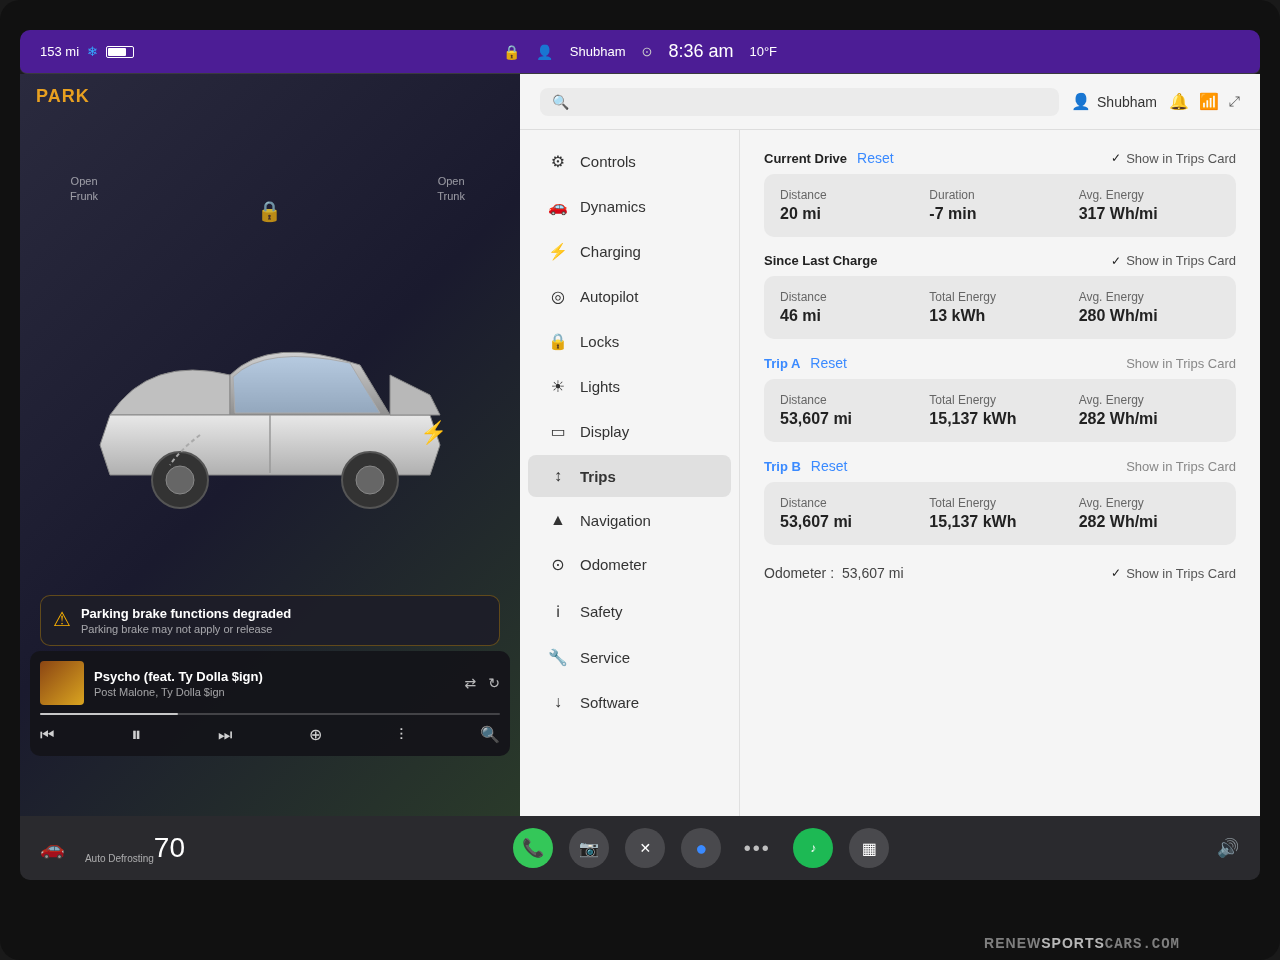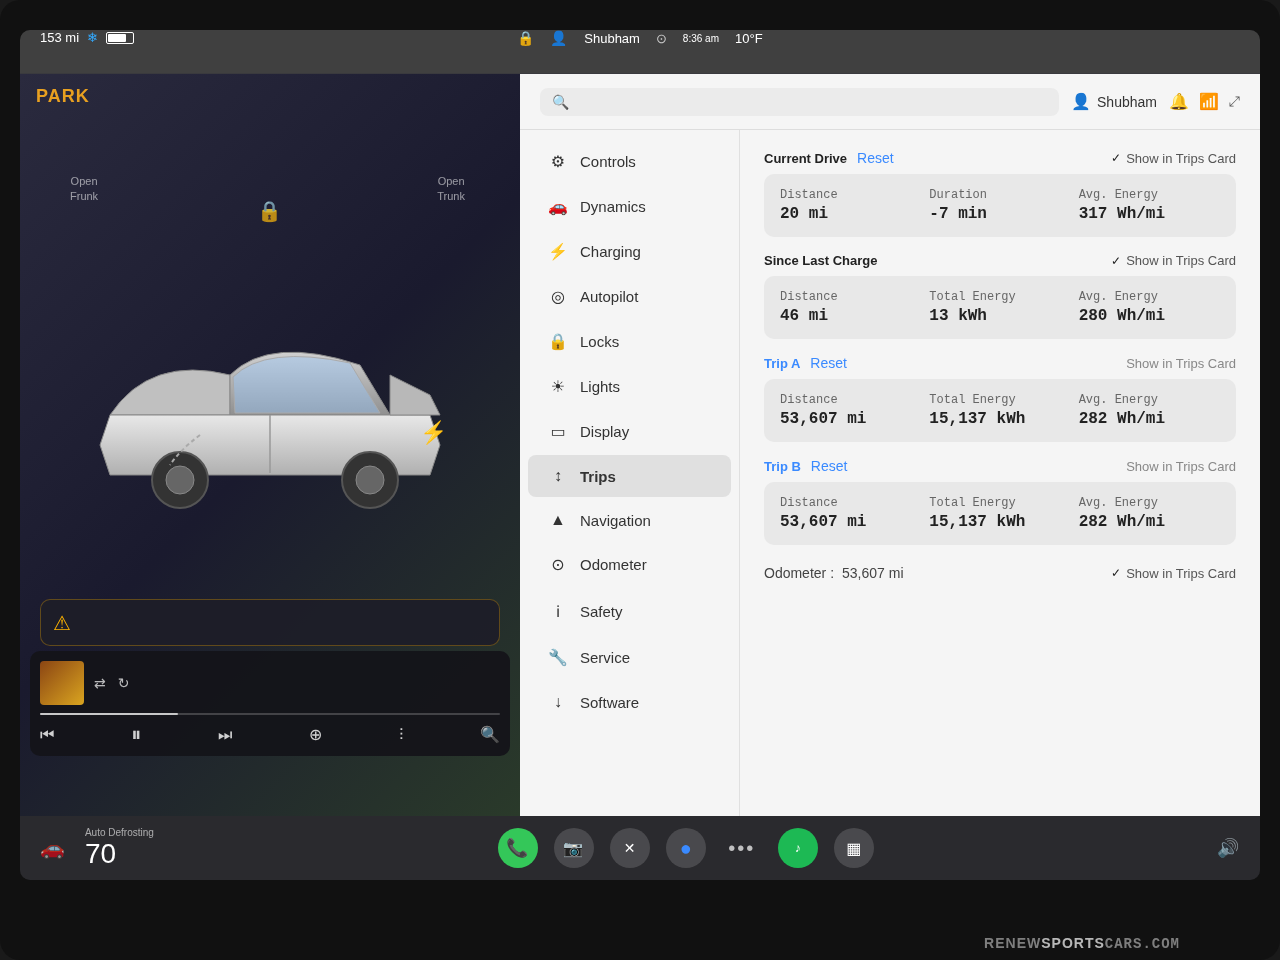--- a/index.html
+++ b/index.html
@@ -28,28 +28,29 @@
       background: #1c1c1e;
       border-radius: 10px;
       overflow: hidden;
       display: flex;
       flex-direction: column;
     }
 
     
     .status-bar {
       height: 44px;
-      background: #404040;
-      display: flex;
-      align-items: flex-start;
+      background: #4c1d95;
+      display: flex;
+      align-items: center;
       padding: 0 20px;
       color: #fff;
       font-size: 13px;
       flex-shrink: 0;
       border-bottom: 1px solid #3a3a3e;
+      border-radius: 7px;
     }
     .status-bar-left {
       display: flex;
       align-items: center;
       gap: 8px;
       flex: 1;
     }
     .status-bar-center {
       display: flex;
       align-items: center;
@@ -315,21 +316,20 @@
     }
 
     .data-card {
       background: #e8e8e8;
       border-radius: 10px;
       padding: 14px 16px;
       margin-bottom: 16px;
       display: grid;
       grid-template-columns: 1fr 1fr 1fr;
       gap: 8px;
-      font-family: Liberation Mono, monospace;
     }
     .data-field-label {
       color: #666;
       font-size: 12px;
       margin-bottom: 3px;
     }
     .data-field-value {
       color: #222;
       font-size: 16px;
       font-weight: 600;
@@ -354,22 +354,21 @@
       flex-shrink: 0;
     }
     .taskbar-left {
       display: flex;
       align-items: center;
       gap: 20px;
     }
     .car-icon-tb { color: rgba(255,255,255,0.7); font-size: 20px; }
     .temp-section {
       display: flex;
-      flex-direction: column;
-      align-items: flex-start;
+      align-items: flex-end;
       color: #fff;
     }
     .auto-defog { font-size: 10px; color: rgba(255,255,255,0.6); }
     .temp-value { font-size: 28px; font-weight: 300; color: #fff; }
 
     .taskbar-center {
       display: flex;
       align-items: center;
       gap: 16px;
     }
@@ -430,21 +429,21 @@
           <div class="battery-bar">
               <div class="battery-fill"></div>
             </div>
         </div>
       </div>
       <div class="status-bar-center">
         <span style="color:#fff;font-size:14px;">🔒</span>
         <span style="color:#ccc;font-size:14px;">👤</span>
         <span style="color:#fff;font-size:13px;">Shubham</span>
         <span style="color:#ccc;font-size:13px;">⊙</span>
-        <span style="color:#fff;font-size:10px;">8:36 am</span>
+        <span style="color:#fff;font-size:18px;">8:36 am</span>
         <span style="color:#fff;font-size:13px;">10°F</span>
       </div>
       <div class="status-bar-right">
       </div>
     </div>
 
     <div class="main-content">
 
       <div class="left-panel">
         <span class="park-label">PARK</span>
@@ -491,25 +490,33 @@
             <path d="M 183 82 Q 215 50 300 68 L 330 118 L 185 118 Z" fill="rgba(150,200,255,0.4)" stroke="#aaa" stroke-width="1"></path>
 
             <path d="M 150 140 Q 130 155 120 170" stroke="#aaa" stroke-width="2" fill="none" stroke-dasharray="4,3"></path>
 
             <text x="370" y="145" fill="#3a8aff" font-size="22" font-weight="bold">⚡</text>
           </svg>
         </div>
 
         <div class="warning-box">
           <span class="warning-icon">⚠</span>
+          <div>
+            <div class="warning-text-main">Parking brake functions degraded</div>
+            <div class="warning-text-sub">Parking brake may not apply or release</div>
+          </div>
         </div>
 
         <div class="music-player">
           <div class="music-top">
             <div class="album-art"></div>
+            <div class="music-info">
+              <div class="music-title">Psycho (feat. Ty Dolla $ign)</div>
+              <div class="music-artist">Post Malone, Ty Dolla $ign</div>
+            </div>
             <div class="music-controls-right">
               <span>⇄</span>
               <span>↻</span>
             </div>
           </div>
           <div class="progress-bar">
             <div class="progress-fill"></div>
           </div>
           <div class="music-buttons">
             <span>⏮</span>

